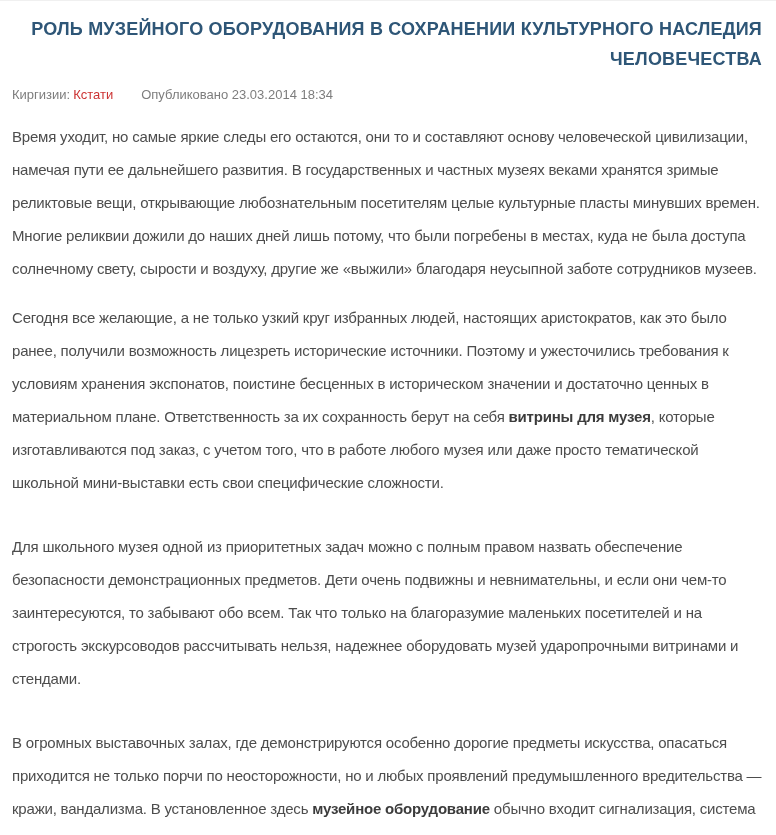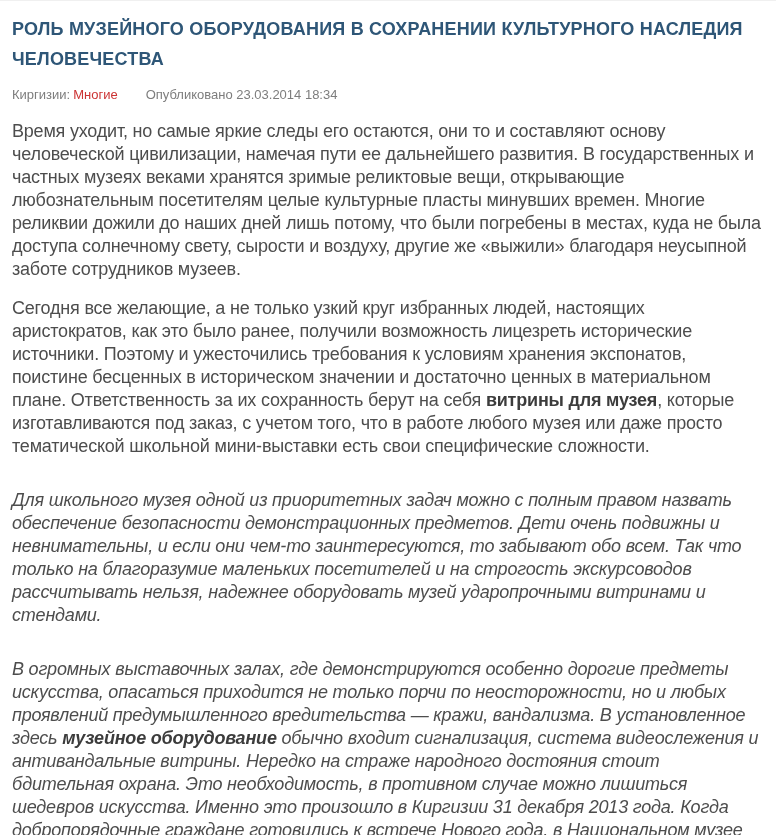--- a/index.html
+++ b/index.html
@@ -19,60 +19,60 @@
     box-sizing: border-box;
   }
   h1.page-title {
     margin: 0 0 13px 0;
     font-size: 18px;
     line-height: 30px;
     font-weight: 700;
     letter-spacing: 0.2px;
     color: var(--title-color, #2e5677);
     text-transform: uppercase;
+    text-align: right;
   }
   .meta {
     font-size: 13px;
     line-height: 16px;
     color: var(--meta-color, #7d7d7d);
     margin: 0 0 17px 0;
     white-space: nowrap;
   }
   .meta .category-link {
     color: var(--category-color, #cc3333);
     text-decoration: none;
     margin-left: 3px;
   }
   .meta .published {
     margin-left: 28px;
   }
   .article-body p {
     margin: 16px 0 13px 0;
-    font-size: 18px;
-    line-height: 23px;
+    font-size: 15px;
+    line-height: 33px;
     letter-spacing: -0.2px;
     color: var(--text-color, #4d4d4d);
   }
   .article-body p.extra-space {
     margin-top: 31px;
-    font-style: italic;
   }
   .article-body strong {
     font-weight: 700;
     color: var(--bold-color, #3c3c3c);
   }
 </style>
 </head>
 <body>
 
 <div class="page">
   <h1 class="page-title">РОЛЬ МУЗЕЙНОГО ОБОРУДОВАНИЯ В СОХРАНЕНИИ КУЛЬТУРНОГО НАСЛЕДИЯ ЧЕЛОВЕЧЕСТВА</h1>
 
   <div class="meta">
-    <span>Киргизии:</span><a href="#" class="category-link">Многие</a><span class="published">Опубликовано 23.03.2014 18:34</span>
+    <span>Киргизии:</span><a href="#" class="category-link">Кстати</a><span class="published">Опубликовано 23.03.2014 18:34</span>
   </div>
 
   <div class="article-body" id="article-body">
       <p><span>Время уходит, но самые яркие следы его остаются, они то и составляют основу человеческой цивилизации, намечая пути ее дальнейшего развития. В государственных и частных музеях веками хранятся зримые реликтовые вещи, открывающие любознательным посетителям целые культурные пласты минувших времен. Многие реликвии дожили до наших дней лишь потому, что были погребены в местах, куда не была доступа солнечному свету, сырости и воздуху, другие же «выжили» благодаря неусыпной заботе сотрудников музеев.</span></p>
       <p><span>Сегодня все желающие, а не только узкий круг избранных людей, настоящих аристократов, как это было ранее, получили возможность лицезреть исторические источники. Поэтому и ужесточились требования к условиям хранения экспонатов, поистине бесценных в историческом значении и достаточно ценных в материальном плане. Ответственность за их сохранность берут на себя </span><strong>витрины для музея</strong><span>, которые изготавливаются под заказ, с учетом того, что в работе любого музея или даже просто тематической школьной мини-выставки есть свои специфические сложности.</span></p>
       <p class="extra-space"><span>Для школьного музея одной из приоритетных задач можно с полным правом назвать обеспечение безопасности демонстрационных предметов. Дети очень подвижны и невнимательны, и если они чем-то заинтересуются, то забывают обо всем. Так что только на благоразумие маленьких посетителей и на строгость экскурсоводов рассчитывать нельзя, надежнее оборудовать музей ударопрочными витринами и стендами.</span></p>
       <p class="extra-space"><span>В огромных выставочных залах, где демонстрируются особенно дорогие предметы искусства, опасаться приходится не только порчи по неосторожности, но и любых проявлений предумышленного вредительства — кражи, вандализма. В установленное здесь </span><strong>музейное оборудование</strong><span> обычно входит сигнализация, система видеослежения и антивандальные витрины. Нередко на страже народного достояния стоит бдительная охрана. Это необходимость, в противном случае можно лишиться шедевров искусства. Именно это произошло в Киргизии 31 декабря 2013 года. Когда добропорядочные граждане готовились к встрече Нового года, в Национальном музее вырезали из рамы полотно Айвазовского «Морской пейзаж в Крыму». Стоимость картины эксперты оценили более чем 40000 долларов. Для страны — это большая потеря, для руководства других музеев — еще один «звонок», что стоит поторопиться заказать современные, самые надежные </span><strong>музейные витрины</strong><span> со всем набором защитных приспособлений.</span></p>
       <p class="extra-space"><span>Кстати, современное экспозиционное оборудование нашло широкое применение не только в музейном деле: дальновидные предприниматели тоже предпочитают для показа и охраны своего товара использовать такие красивые, удобные, многофункциональные витрины.</span></p>
     </div>
 </div>

